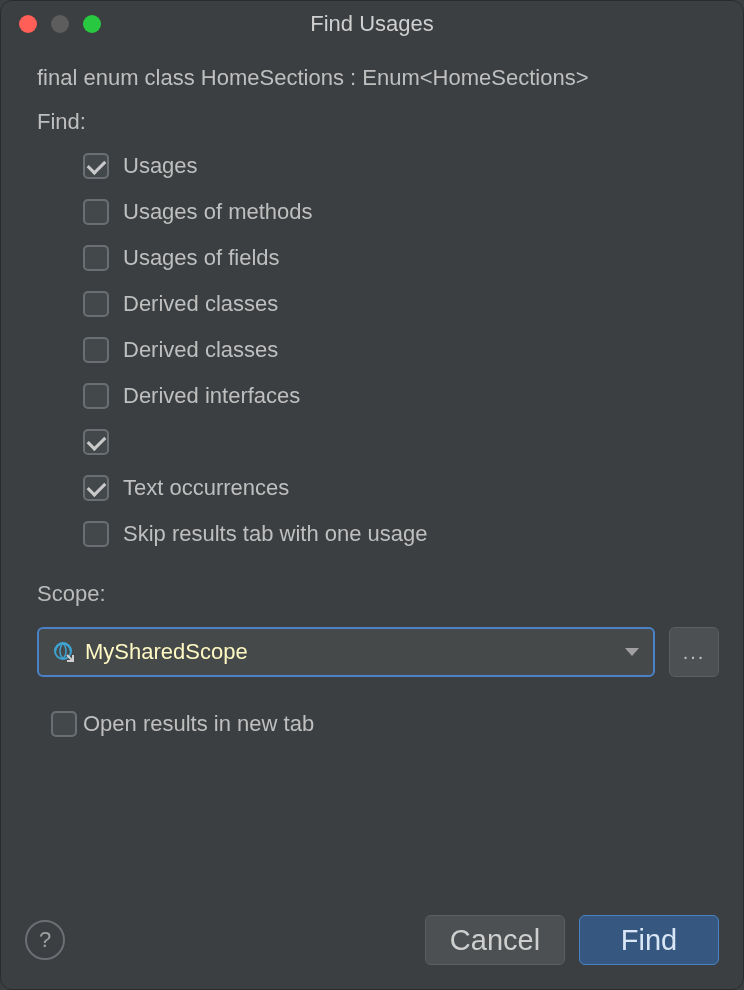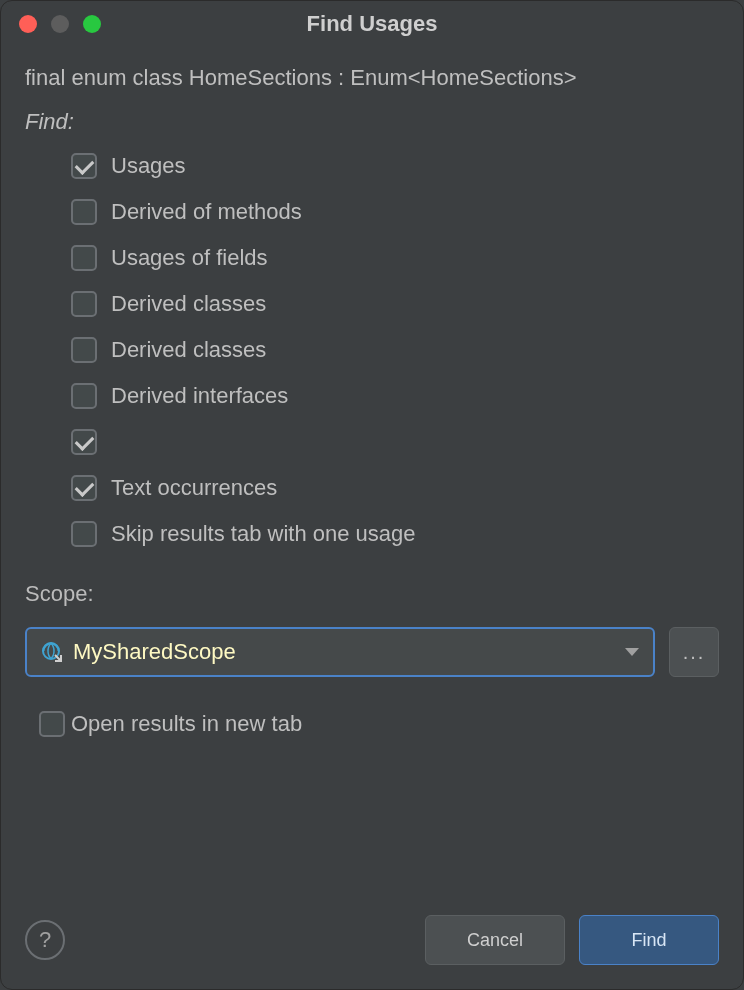--- a/index.html
+++ b/index.html
@@ -39,34 +39,33 @@
     .t-close { background: #ff5f57; }
     .t-min { background: #5d5d5d; }
     .t-max { background: #28c840; }
     .title {
       position: absolute;
       left: 0;
       right: 0;
       text-align: center;
       font-size: 22px;
       color: #cfcfcf;
-      font-weight: 700;
+      font-weight: 400;
       pointer-events: none;
     }
     .content {
-      padding: 18px 24px 0 24px;
+      padding: 18px 24px 0 36px;
     }
     .signature {
       color: #bfbfbf;
       margin-bottom: 18px;
     }
     .find-label {
       color: #bfbfbf;
       margin-bottom: 18px;
-      font-style: italic;
     }
     .options {
       margin-left: 46px;
       display: flex;
       flex-direction: column;
       gap: 20px;
       margin-bottom: 34px;
       text-align: right;
     }
     .opt {
@@ -178,21 +177,21 @@
       cursor: pointer;
     }
     .spacer { flex: 1; }
     .btn {
       height: 50px;
       padding: 0 12px;
       border-radius: 6px;
       display: flex;
       align-items: center;
       justify-content: center;
-      font-size: 18px;
+      font-size: 29px;
       cursor: pointer;
       margin-left: 14px;
       min-width: 140px;
     }
     .btn-secondary {
       background: #4c5052;
       border: 1px solid #5b5f61;
       color: #cfcfcf;
     }
     .btn-primary {
@@ -217,21 +216,21 @@
   <div class="signature">final enum class HomeSections : Enum&lt;HomeSections&gt;</div>
   <div class="find-label">Find:</div>
 
   <div class="options">
     <div class="opt">
       <div class="checkbox checked"></div>
       <span class="opt-label">Usages</span>
     </div>
     <div class="opt">
       <div class="checkbox"></div>
-      <span class="opt-label">Derived of methods</span>
+      <span class="opt-label">Usages of methods</span>
     </div>
     <div class="opt">
       <div class="checkbox"></div>
       <span class="opt-label">Usages of fields</span>
     </div>
     <div class="opt">
       <div class="checkbox"></div>
       <span class="opt-label">Derived classes</span>
     </div>
     <div class="opt">

